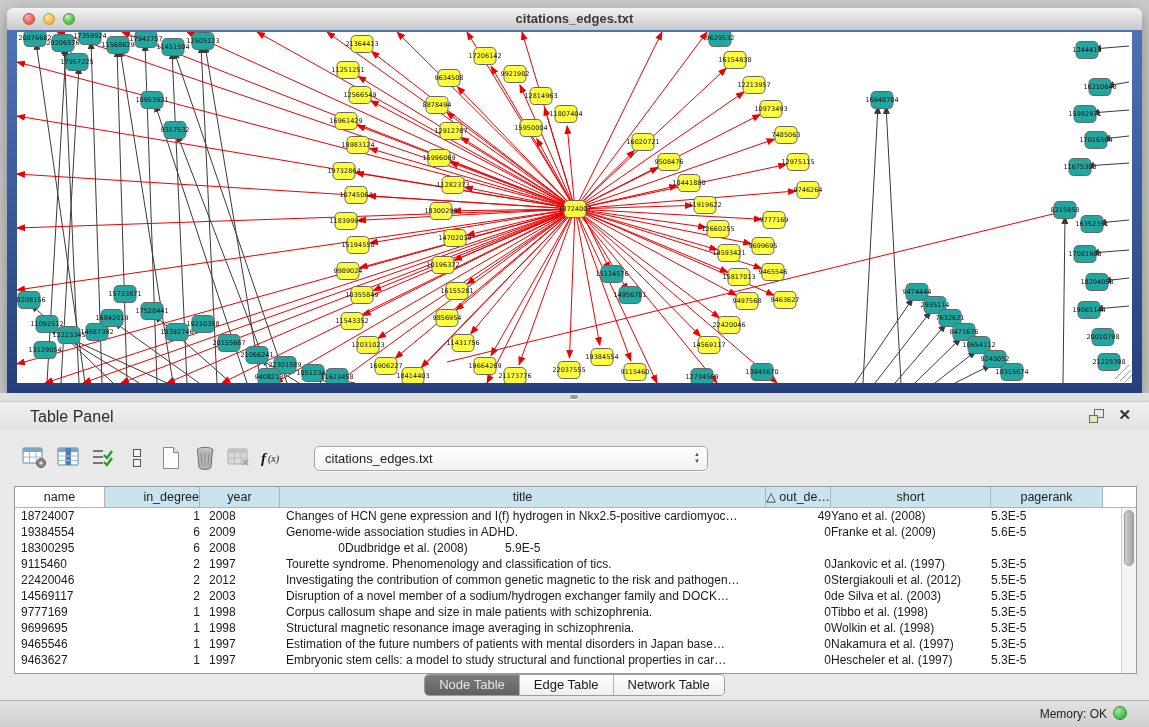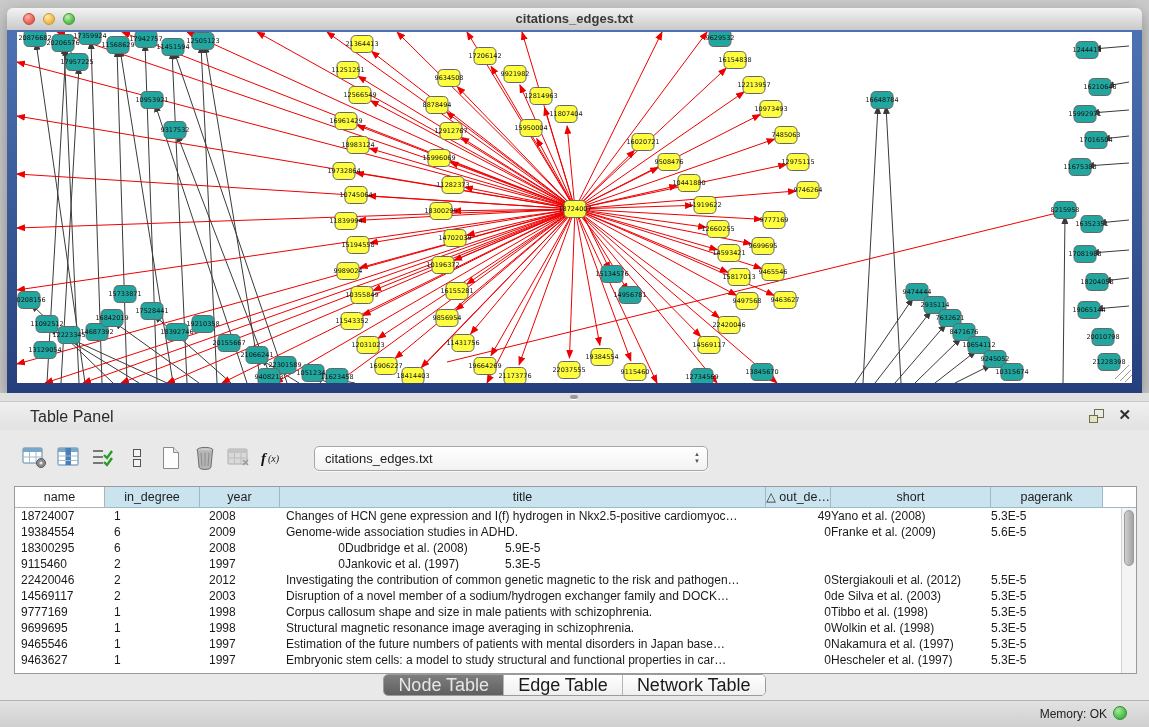--- a/index.html
+++ b/index.html
@@ -42,30 +42,30 @@
 
   .table-box{position:absolute;left:14px;top:93px;width:1121px;height:186px;background:#fff;border:1px solid #9a9a9a;overflow:hidden;}
   .thead{display:flex;height:21px;background:#cae4ef;}
   .th{box-sizing:border-box;height:21px;line-height:21px;text-align:center;font-size:12.5px;color:#1d1d1d;
       background:#cae4ef;border-right:1px solid #9fb9c6;border-bottom:1px solid #9fb9c6;overflow:hidden;white-space:nowrap;}
   .th.c0{background:#ffffff;border-right:1px solid #b3b3b3;border-bottom:1px solid #b3b3b3;}
   .th.rest{flex:1;background:#fff;border:0;border-bottom:1px solid #9fb9c6;}
   .tbody{position:absolute;left:0;top:21px;right:15px;bottom:0;overflow:hidden;}
   .trow{display:flex;height:16px;line-height:16px;}
   .td{box-sizing:border-box;font-size:12px;color:#1a1a1a;white-space:nowrap;overflow:hidden;padding-left:6px;}
-  .c0{width:90px;} .c1{width:95px;} .c2{width:80px;} .c3{width:486px;} .c4{width:65px;text-align:right;} .c5{width:160px;} .c6{width:112px;}
+  .c0{width:90px;} .c1{width:95px;text-align:right;} .c2{width:80px;} .c3{width:486px;} .c4{width:65px;text-align:right;} .c5{width:160px;} .c6{width:112px;}
   .td.c1,.td.c2{padding-left:9px;}
   .td.c5,.td.c6{text-align:left;padding-left:0;}
   .vscroll{position:absolute;right:0;top:21px;width:15px;bottom:0;background:#f4f4f4;border-left:1px solid #d2d2d2;box-sizing:border-box;}
   .vscroll .thumb{position:absolute;left:2px;top:2px;width:10px;height:56px;border-radius:6px;
       background:linear-gradient(90deg,#cfcfcf,#a3a3a3);border:1px solid #9a9a9a;box-sizing:border-box;}
 
   .tabs{position:absolute;left:0;top:281px;width:100%;height:22px;display:flex;justify-content:center;}
   .seg{display:flex;border:1px solid #9b9b9b;border-radius:5px;overflow:hidden;height:20px;background:#fff;}
-  .tab{padding:0 14px;line-height:20px;font-size:18px;color:#1a1a1a;background:linear-gradient(#ffffff,#efefef);border-left:1px solid #b5b5b5;}
+  .tab{padding:0 14px;line-height:20px;font-size:13px;color:#1a1a1a;background:linear-gradient(#ffffff,#efefef);border-left:1px solid #b5b5b5;}
   .tab:first-child{border-left:0;}
   .tab.active{background:linear-gradient(#7e7e7e,#606060);color:#e6e6e6;}
 
   .statusbar{position:absolute;left:0;top:307px;width:100%;height:27px;background:linear-gradient(#e2e2e2,#cfcfcf);border-top:1px solid #b2b2b2;box-sizing:border-box;}
   .mem-label{position:absolute;right:42px;top:6px;font-size:12px;color:#222;}
   .mem-dot{position:absolute;right:22px;top:5px;width:14px;height:14px;border-radius:50%;
       background:radial-gradient(circle at 35% 30%,#a9e8a0,#4ec04e 60%,#34a234);border:1px solid #2f8f2f;box-sizing:border-box;}
 </style>
 </head>
 <body>
@@ -577,20 +577,21 @@
             <div class="td c1">6</div>
             <div class="td c2">2008</div>
             <div class="td c4">0</div>
             <div class="td c5">Dudbridge et al. (2008)</div>
             <div class="td c6">5.9E-5</div>
           </div>
           <div class="trow">
             <div class="td c0">9115460</div>
             <div class="td c1">2</div>
             <div class="td c2">1997</div>
+            <div class="td c3">Tourette syndrome. Phenomenology and classification of tics.</div>
             <div class="td c4">0</div>
             <div class="td c5">Jankovic et al. (1997)</div>
             <div class="td c6">5.3E-5</div>
           </div>
           <div class="trow">
             <div class="td c0">22420046</div>
             <div class="td c1">2</div>
             <div class="td c2">2012</div>
             <div class="td c3">Investigating the contribution of common genetic magnetic to the risk and pathogen…</div>
             <div class="td c4">0</div>

